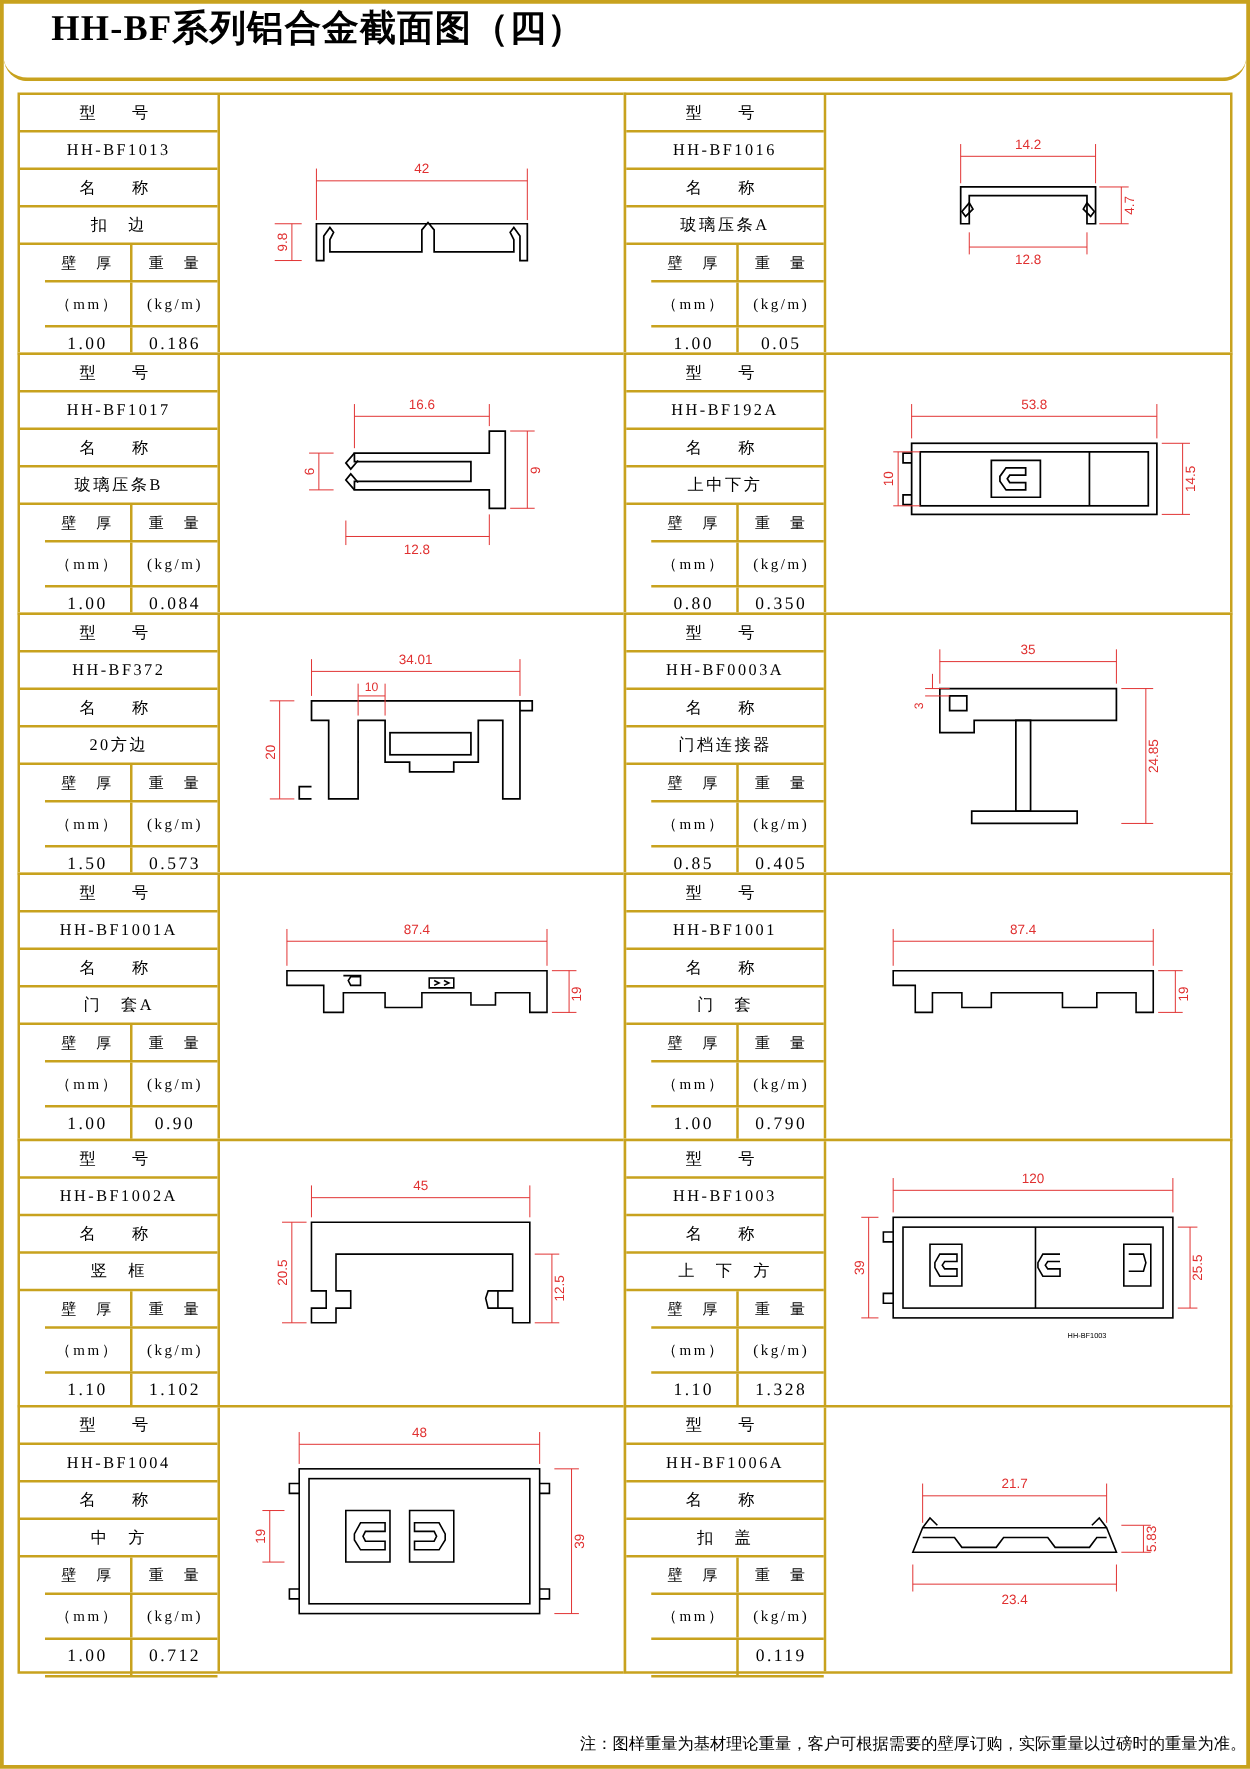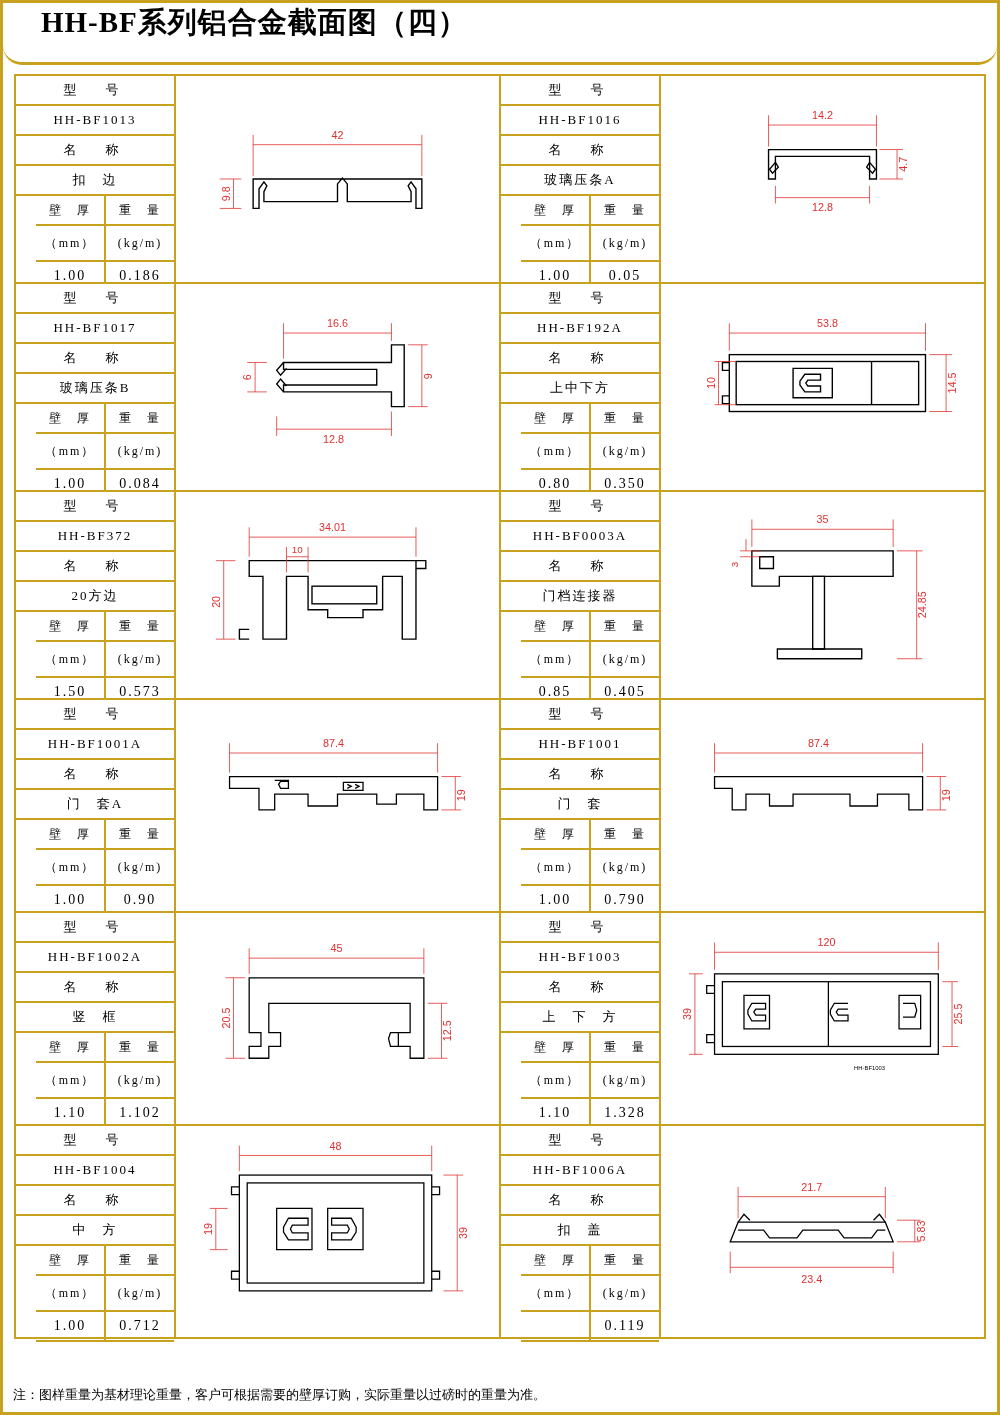--- a/index.html
+++ b/index.html
@@ -66,21 +66,21 @@
   .spec .row.vals > div{flex:1 1 50%;height:100%;display:flex;align-items:center;justify-content:center;font-size:14px;}
   .spec .row.vals > div:first-child{border-right:2px solid #C8A21E;}
   .spec .filler{flex:1 1 auto;border-bottom:none;}
   .spec .row:last-child{border-bottom:none;}
   .draw{
     flex:1 1 auto;position:relative;overflow:hidden;
   }
   .draw svg{position:absolute;left:0;top:0;width:100%;height:100%;}
   .footnote{
     position:absolute;left:0;right:0;bottom:8px;
-    text-align:left;font-size:13px;
+    text-align:right;font-size:13px;
     font-family:"Liberation Sans", sans-serif;
   }
   .footnote-inner{display:inline-block;padding-left:10px;}
 </style>
 </head>
 <body>
 
 <div class="page">
 
   <div class="title-bar">

